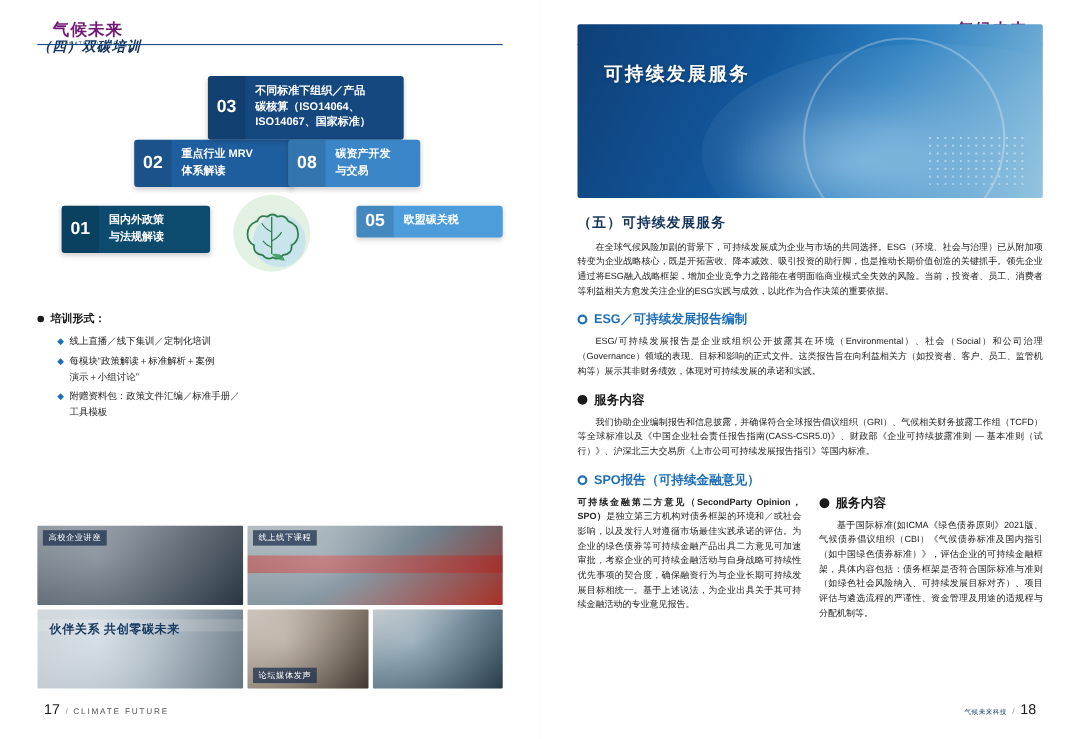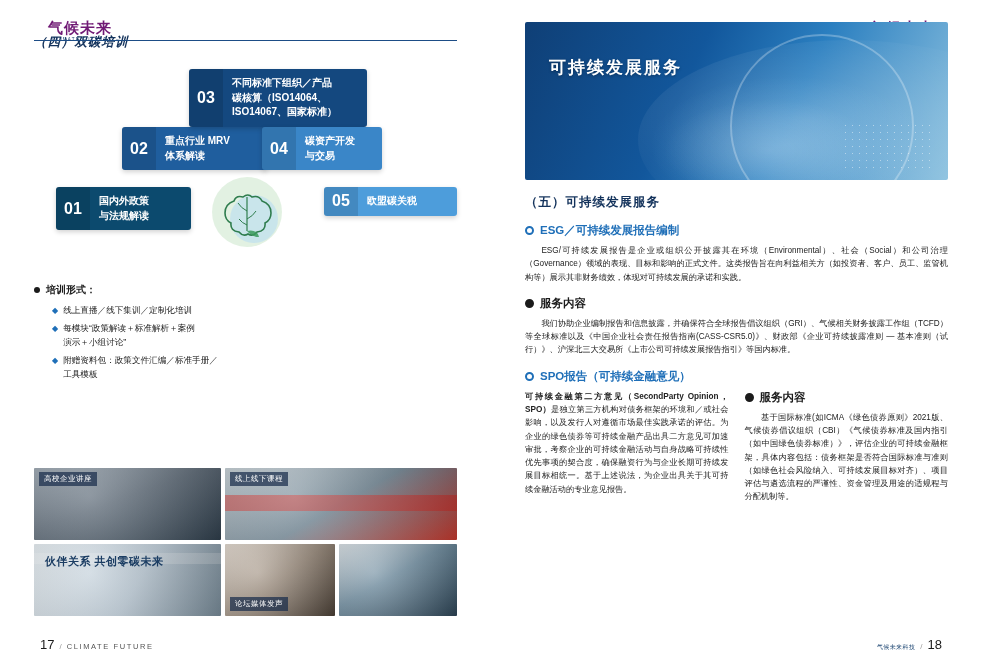--- a/index.html
+++ b/index.html
@@ -207,21 +207,21 @@
     font-size: 8px;
     line-height: 1.8;
     flex: none;
   }
   .b-item .tx { white-space: pre-line; }
 
   
   .photos {
     position: absolute;
     left: 34px;
-    bottom: 56px;
+    bottom: 46px;
     width: 383px;
     display: grid;
     grid-template-columns: 187px 110px 118px;
     grid-template-rows: 72px 72px;
     gap: 4px;
   }
   .ph {
     position: relative;
     overflow: hidden;
     border-radius: 1px;
@@ -376,21 +376,21 @@
         <div class="txt">重点行业 MRV
 体系解读</div>
       </div>
       <div class="step s3">
         <div class="num">03</div>
         <div class="txt">不同标准下组织／产品
 碳核算（ISO14064、
 ISO14067、国家标准）</div>
       </div>
       <div class="step s4">
-        <div class="num">04</div>
+        <div class="num">08</div>
         <div class="txt">碳资产开发
 与交易</div>
       </div>
       <div class="step s5">
         <div class="num">05</div>
         <div class="txt">欧盟碳关税</div>
       </div>
     </div>
 
     <div class="bullets">
@@ -461,20 +461,21 @@
       <div class="wave w1"></div>
       <div class="wave w2"></div>
       <div class="wave w3"></div>
       <div class="wave w4"></div>
       <div class="dot-grid"></div>
       <div class="hero-title">可持续发展服务</div>
     </div>
 
     <div style="margin-top:14px;" class="sec-title">（五）可持续发展服务</div>
 
+    <p class="para" style="margin-top:7px;">在全球气候风险加剧的背景下，可持续发展成为企业与市场的共同选择。ESG（环境、社会与治理）已从附加项转变为企业战略核心，既是开拓营收、降本减效、吸引投资的助行脚，也是推动长期价值创造的关键抓手。领先企业通过将ESG融入战略框架，增加企业竞争力之路能在者明面临商业模式全失效的风险。当前，投资者、员工、消费者等利益相关方愈发关注企业的ESG实践与成效，以此作为合作决策的重要依据。</p>
 
     <div class="sub-head">
       <span class="dot"></span>
       <span>ESG／可持续发展报告编制</span>
     </div>
     <p class="para">ESG/可持续发展报告是企业或组织公开披露其在环境（Environmental）、社会（Social）和公司治理（Governance）领域的表现、目标和影响的正式文件。这类报告旨在向利益相关方（如投资者、客户、员工、监管机构等）展示其非财务绩效，体现对可持续发展的承诺和实践。</p>
 
     <div class="sub-head dark">
       <span class="dot"></span>
       <span>服务内容</span>

